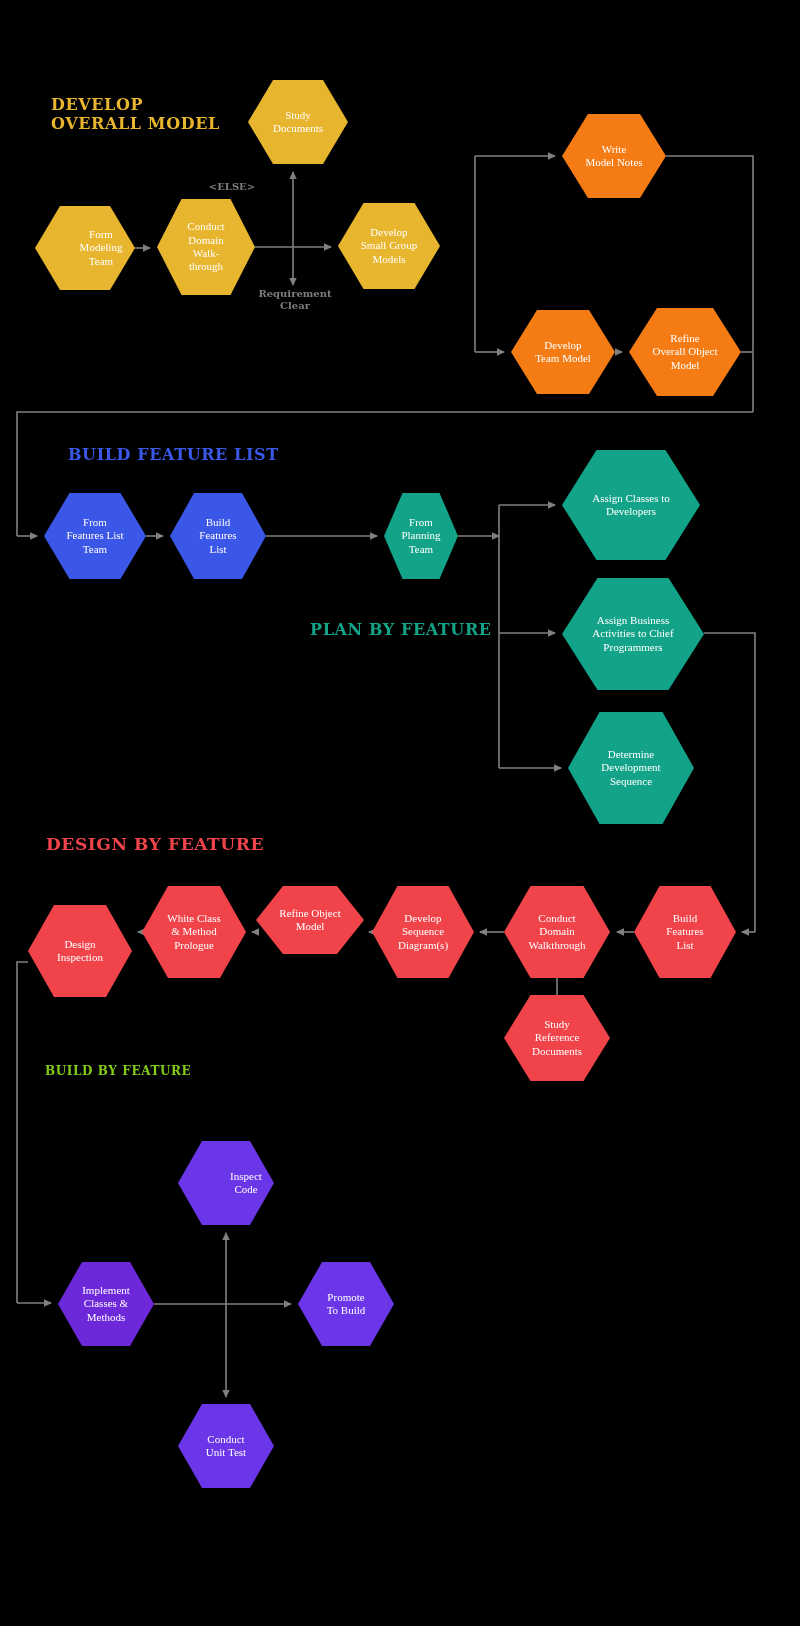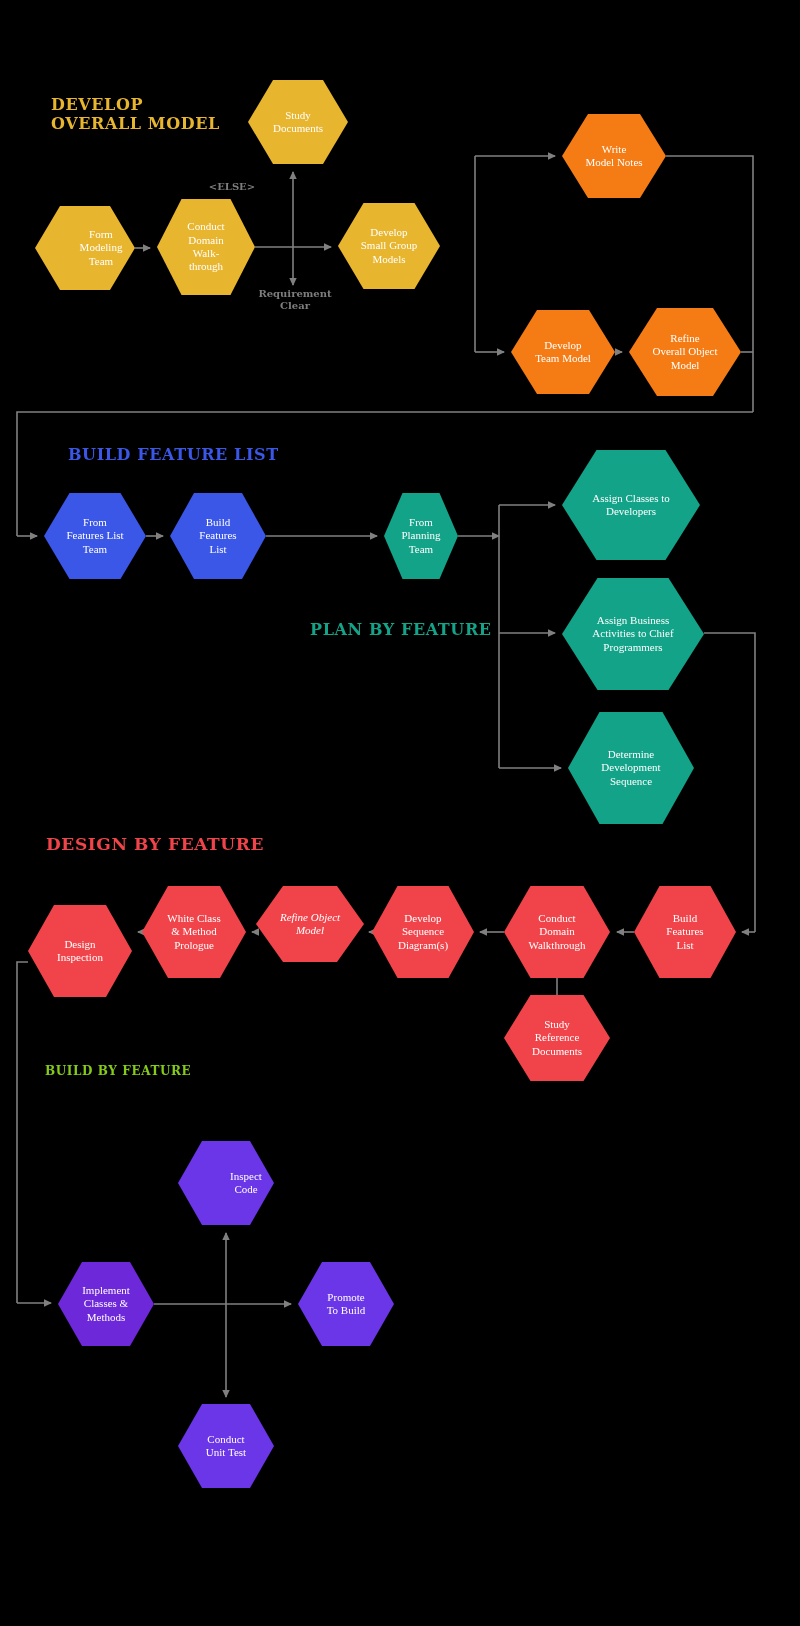--- a/index.html
+++ b/index.html
@@ -191,21 +191,21 @@
     </div>
   <div class="hex" style="left: 28px; top: 886px; width: 104px; height: 92px; background: rgb(240, 68, 74); font-size: 11px; margin-top: 19px;">
       <span style="white-space: pre-line;">Design
 Inspection</span>
     </div>
   <div class="hex" style="left: 142px; top: 886px; width: 104px; height: 92px; background: rgb(240, 68, 74); font-size: 11px;">
       <span style="white-space: pre-line;">White Class
 &amp; Method
 Prologue</span>
     </div>
-  <div class="hex" style="left: 256px; top: 886px; width: 108px; height: 76px; background: rgb(240, 68, 74); font-size: 11px; font-style: italic;">
+  <div class="hex" style="left: 256px; top: 886px; width: 108px; height: 68px; background: rgb(240, 68, 74); font-size: 11px;">
       <span style="white-space: pre-line;">Refine Object
 Model</span>
     </div>
   <div class="hex" style="left: 372px; top: 886px; width: 102px; height: 92px; background: rgb(240, 68, 74); font-size: 11px;">
       <span style="white-space: pre-line;">Develop
 Sequence
 Diagram(s)</span>
     </div>
   <div class="hex" style="left: 504px; top: 886px; width: 106px; height: 92px; background: rgb(240, 68, 74); font-size: 11px;">
       <span style="white-space: pre-line;">Conduct

